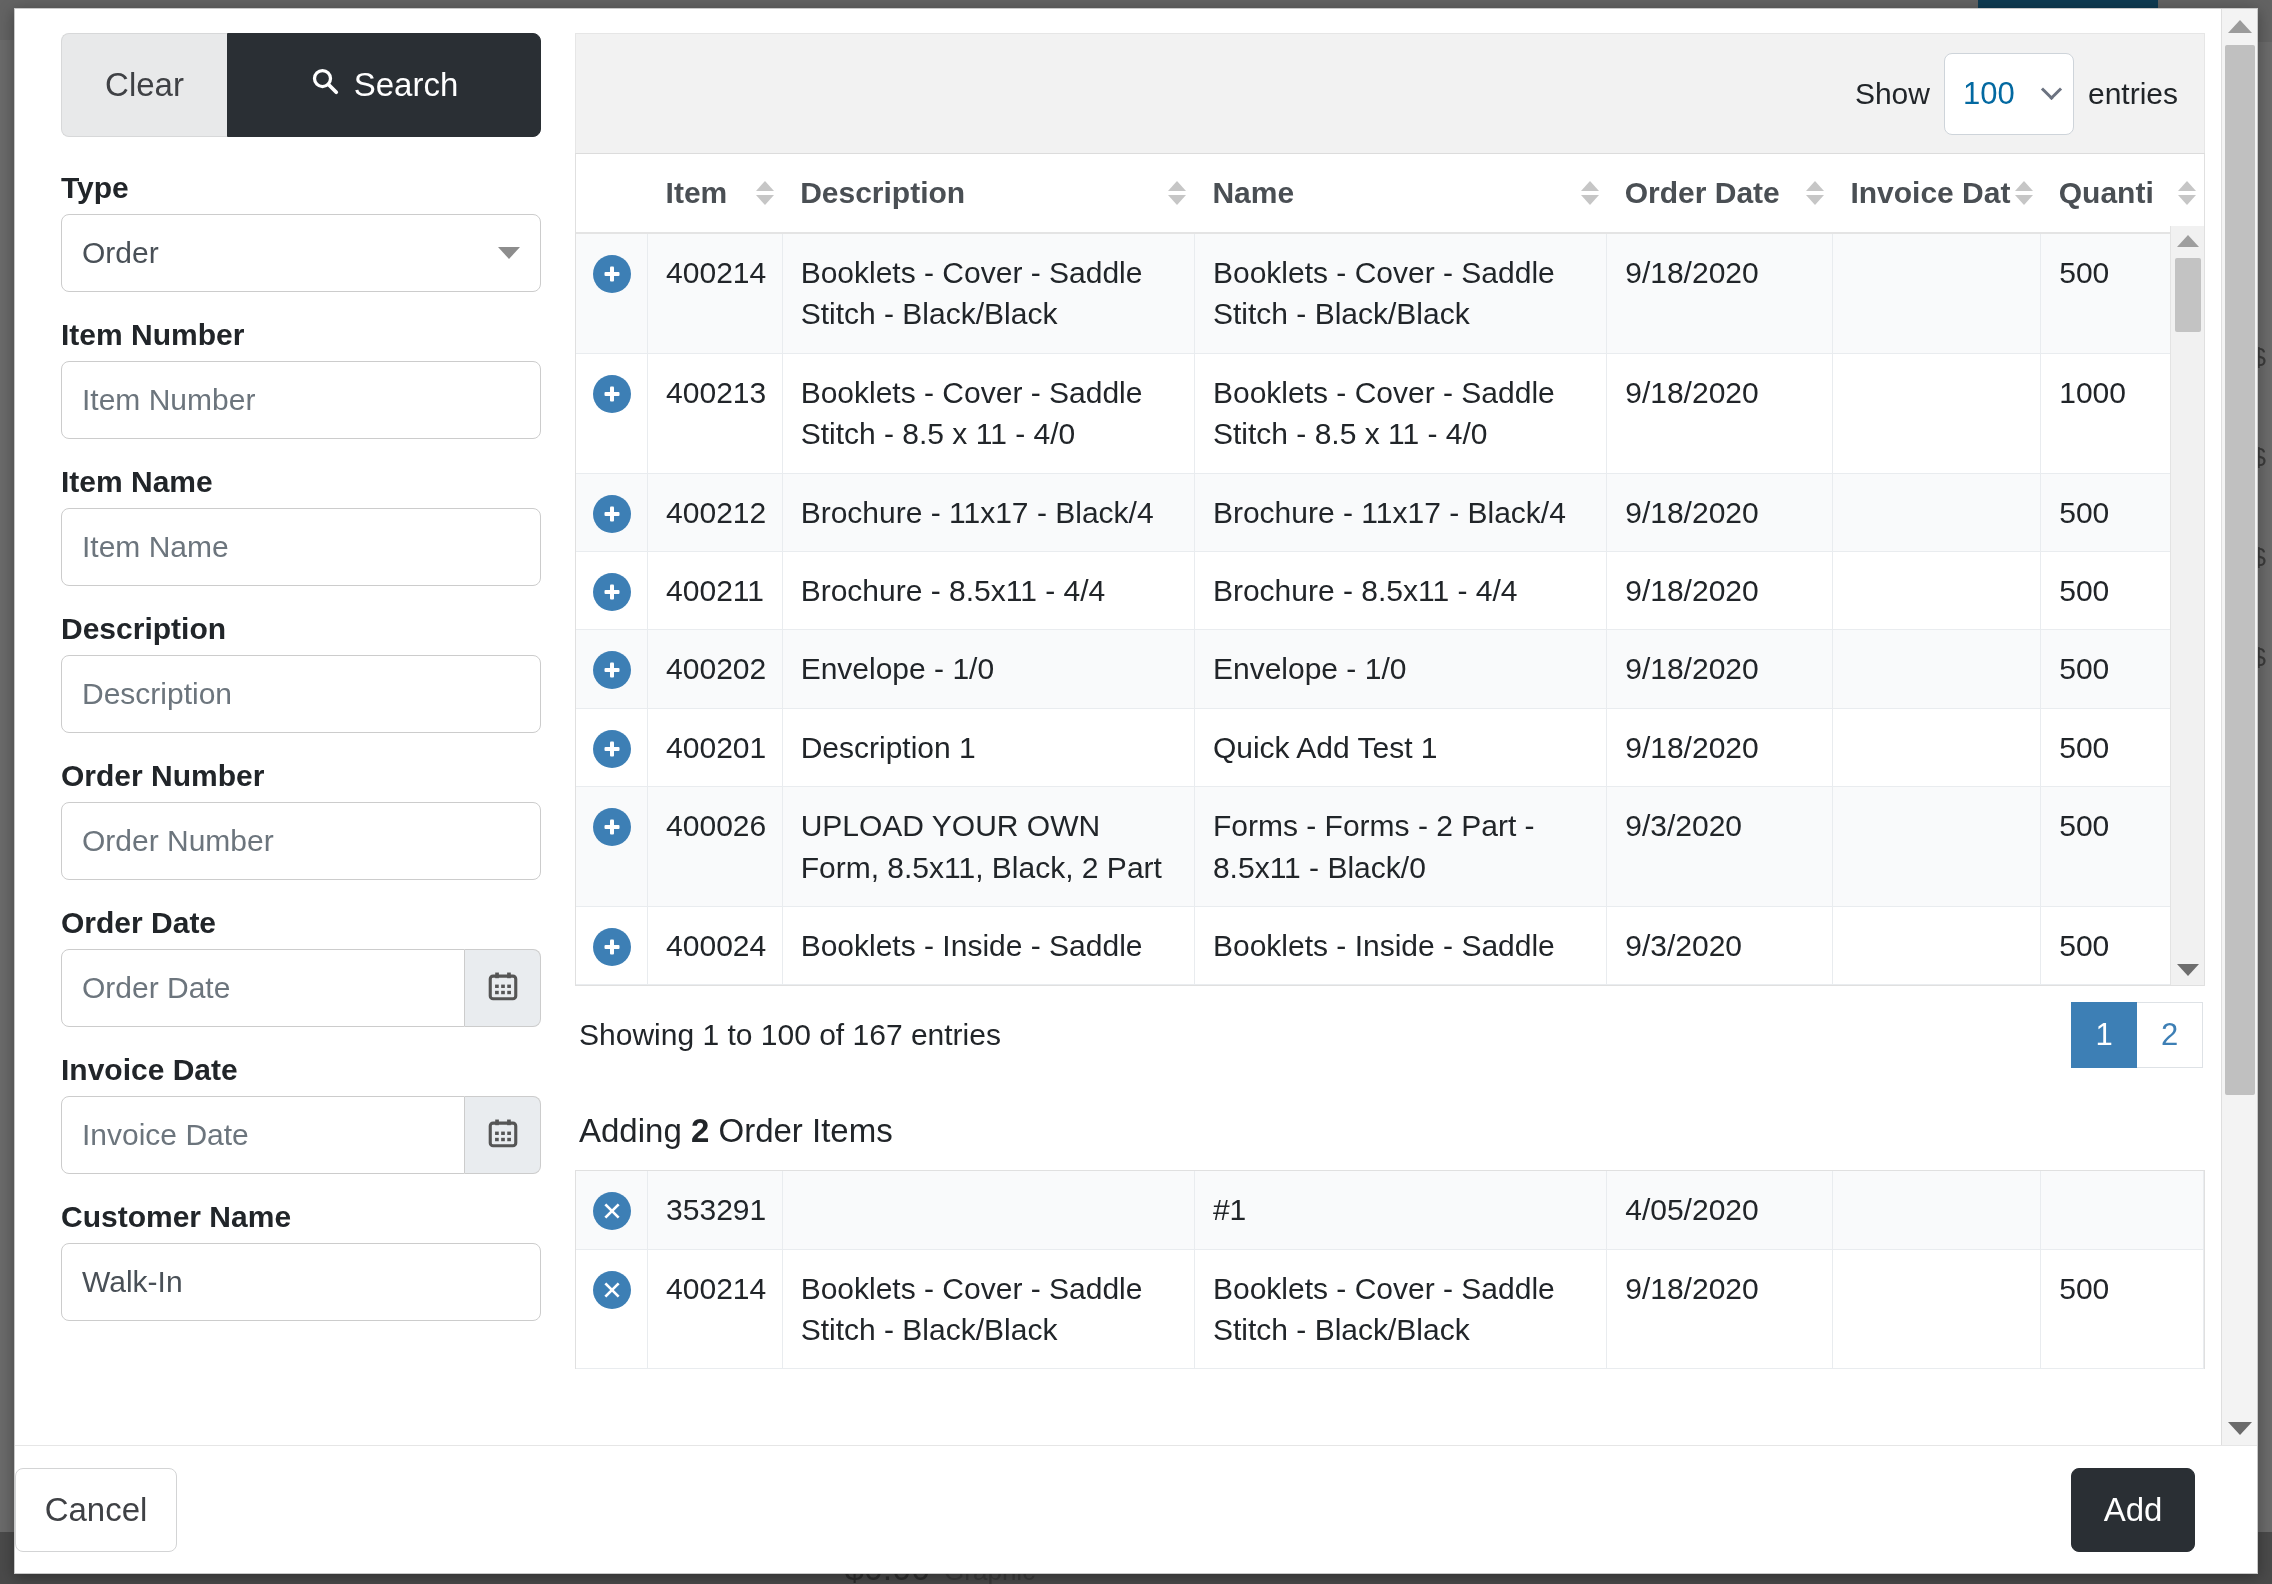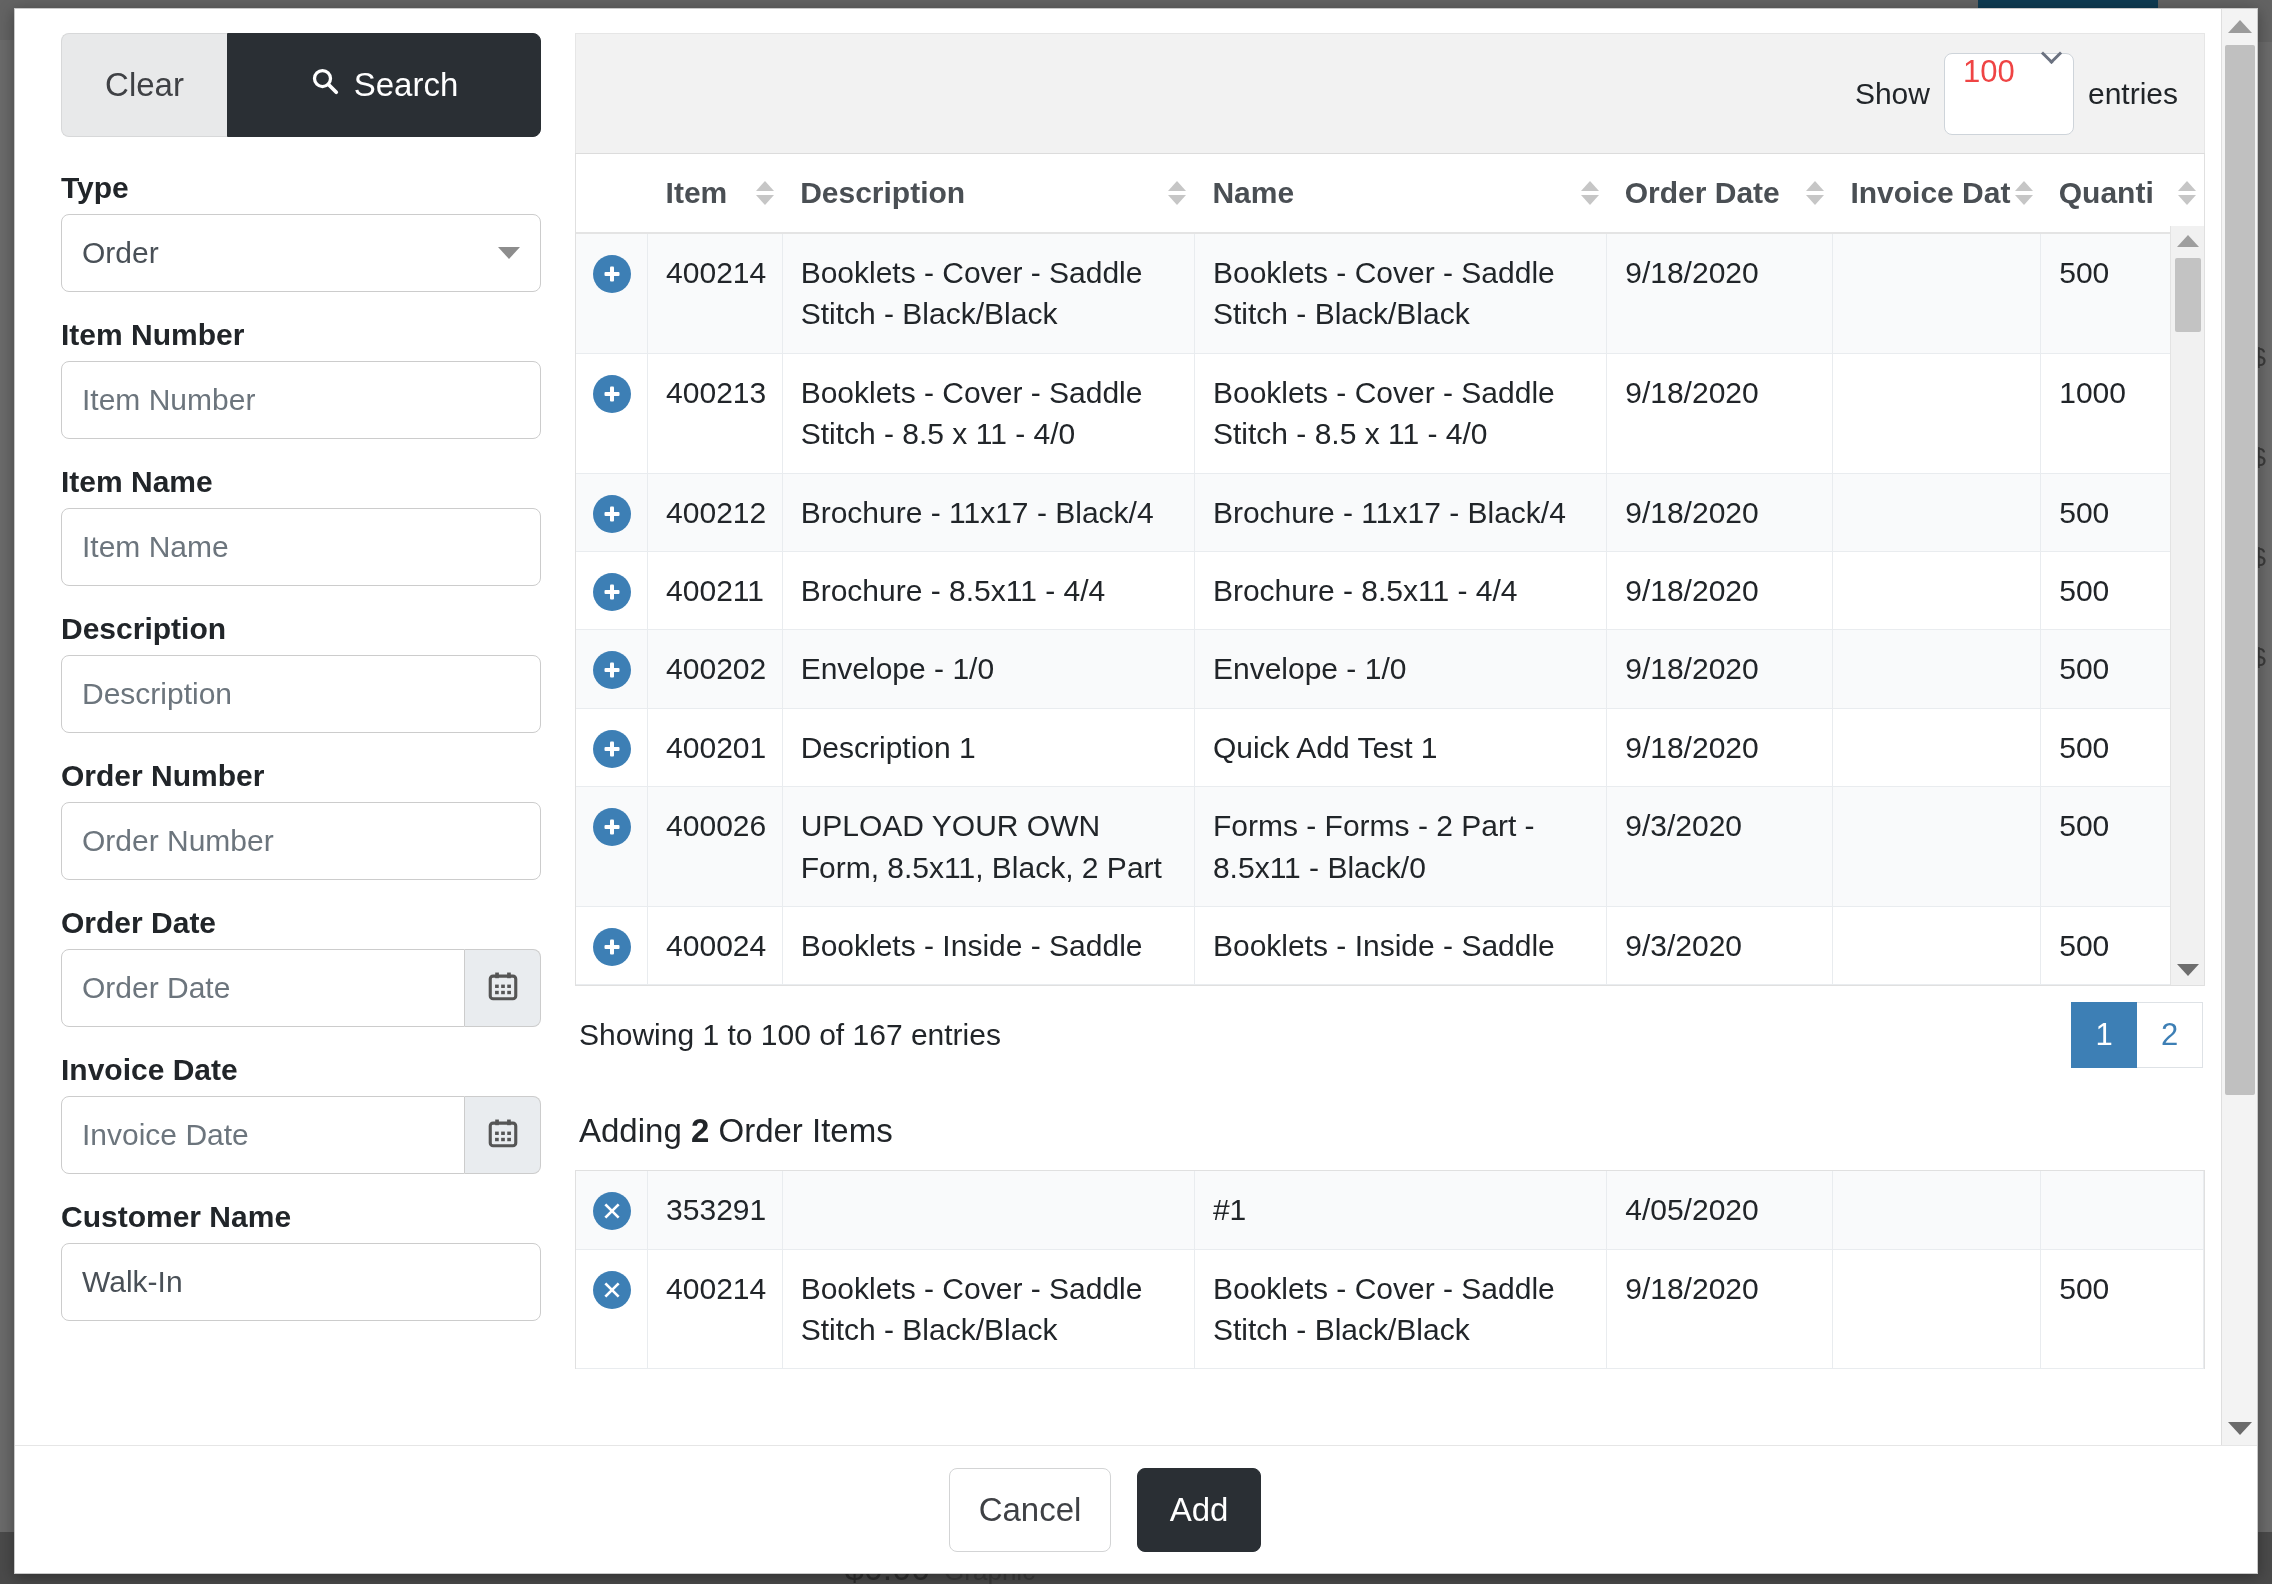--- a/index.html
+++ b/index.html
@@ -98,22 +98,22 @@
   #content-panel { flex:1; padding:24px 52px 0 0; overflow:hidden; min-width:0; display:flex; flex-direction:column; }
 
   #dt-topbar {
     background:#f2f2f2; border:1px solid #e6e6e6; border-bottom:none;
     height:120px; display:flex; align-items:center; justify-content:flex-end;
     padding:0 26px; gap:14px;
   }
   #dt-topbar .lbl { font-size:30px; color:#212529; }
   #entries-select {
     width:130px; height:82px; border:1px solid #ced4da; border-radius:8px; background:#fff;
-    display:flex; align-items:flex-start; justify-content:space-between; padding:0 14px 0 18px;
-    font-size:31px; color:#ef4444; cursor:pointer;
+    display:flex; align-items:center; justify-content:space-between; padding:0 14px 0 18px;
+    font-size:31px; color:#0369a1; cursor:pointer;
   }
   #entries-select .chev {
     width:15px; height:15px; border-right:3px solid #6b7280; border-bottom:3px solid #6b7280;
     transform:rotate(45deg); margin-top:-8px;
   }
 
   
   #results-wrap { position:relative; border:1px solid #e0e0e0; border-top:1px solid #dcdcdc; }
   table { border-collapse:collapse; width:100%; table-layout:fixed; }
   thead th {
@@ -165,21 +165,21 @@
   .page-btn.inactive { background:#fff; color:#3d7fb5; border-left:none; }
 
   #adding-title { font-size:33px; color:#212529; margin:44px 0 20px 4px; }
   #adding-title b { font-weight:bold; }
 
   #adding-wrap { border:1px solid #e0e0e0; border-bottom:none; }
 
   
   #modal-footer {
     height:128px; min-height:128px; border-top:1px solid #e6e6e6;
-    display:flex; align-items:center; justify-content:center; gap:26px; padding:0 62px 0 0;
+    display:flex; align-items:center; justify-content:space-between; gap:26px; padding:0 62px 0 0;
   }
   #cancel-btn {
     min-width:162px; height:84px; border:1px solid #d3d4d5; border-radius:8px; background:#fff;
     font-size:33px; color:#3f4145; display:flex; align-items:center; justify-content:center; cursor:pointer;
   }
   #add-btn {
     min-width:124px; height:84px; border:1px solid #2a2f34; border-radius:8px; background:#2a2f34;
     font-size:33px; color:#fff; display:flex; align-items:center; justify-content:center; cursor:pointer;
   }
 </style>

